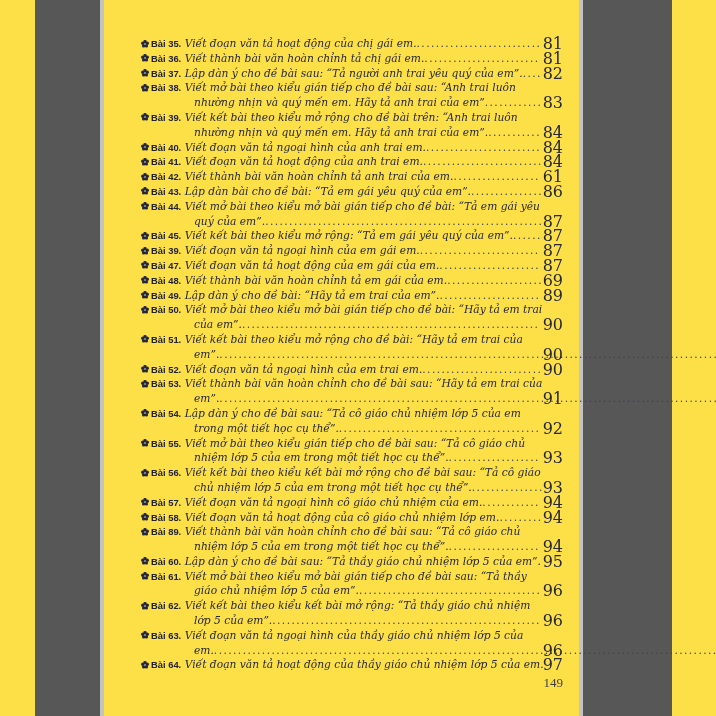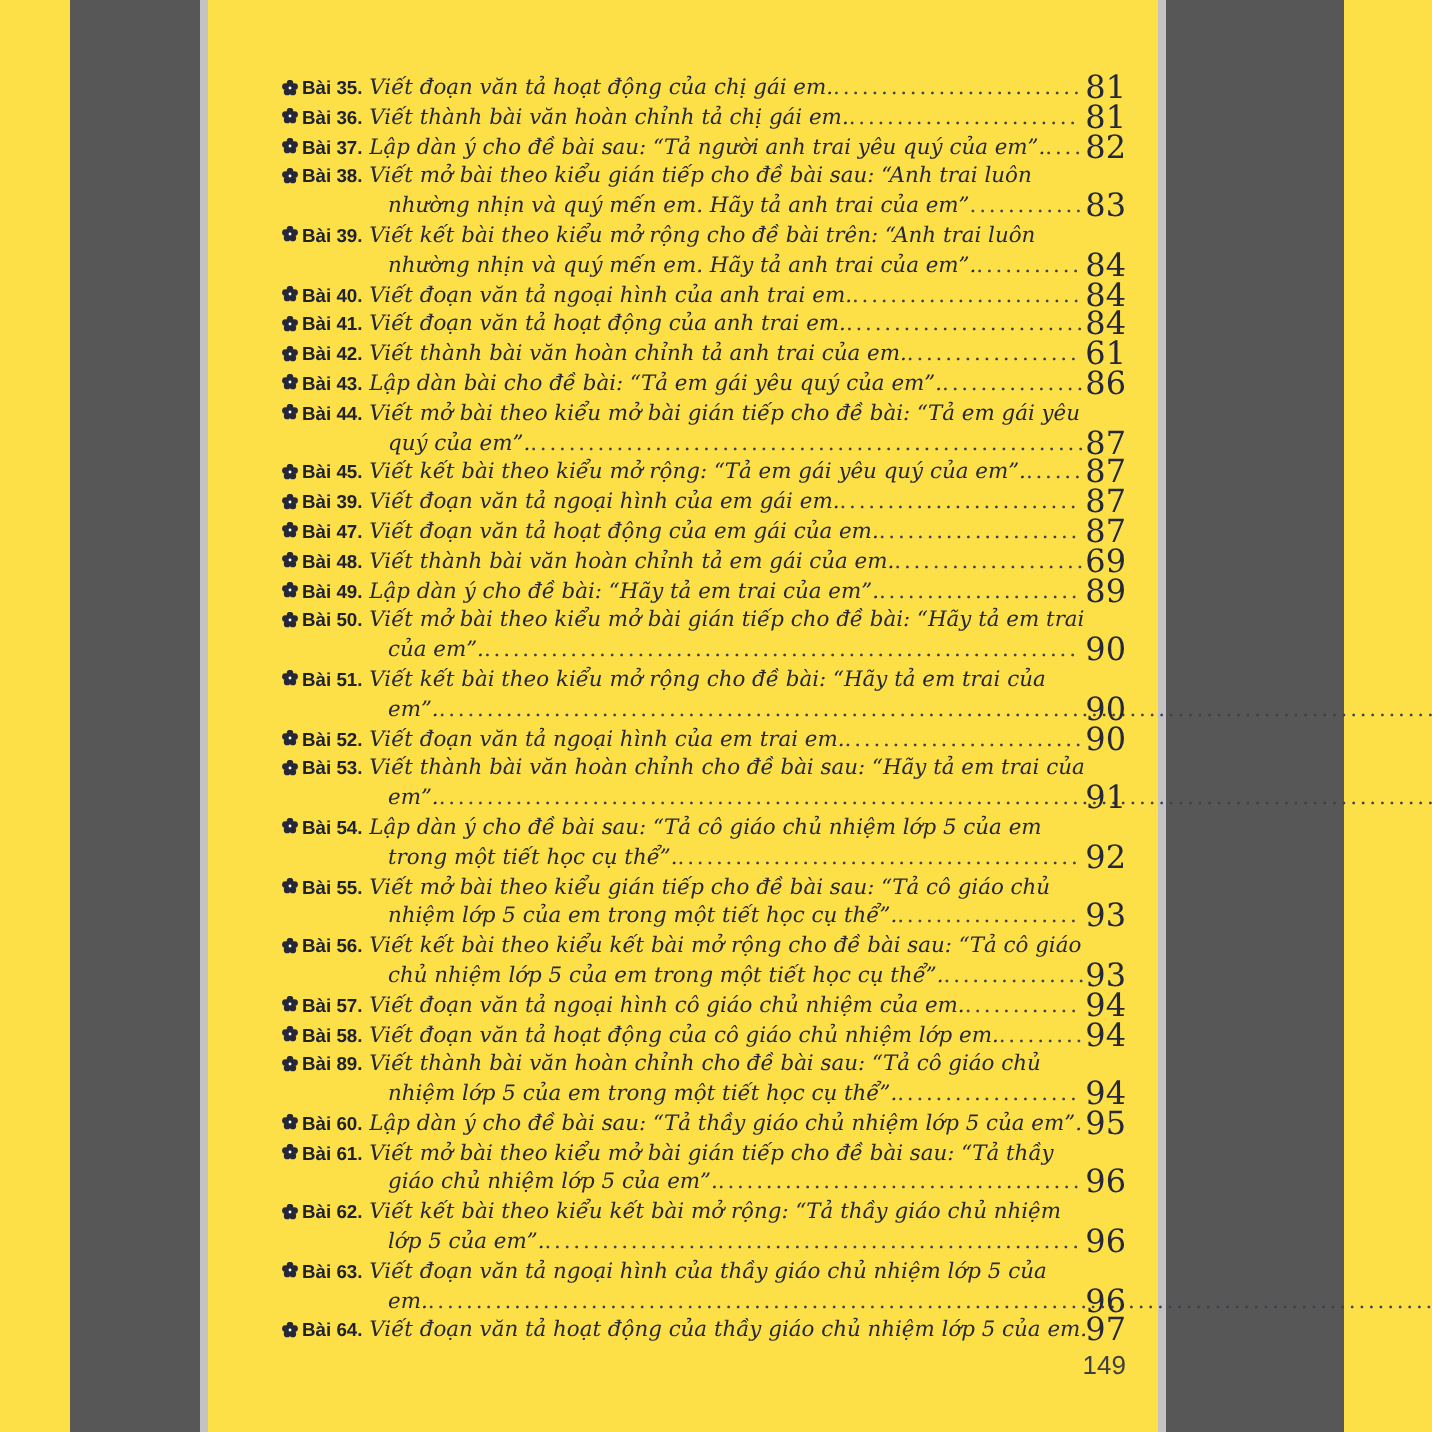--- a/index.html
+++ b/index.html
@@ -51,21 +51,21 @@
     position: absolute;
     right: 0; bottom: 0;
     text-indent: 0;
     font-size: 16px;
     color: #262838;
   }
   .footer-pagenum {
     position: absolute;
     left: 141px; top: 675px; width: 422px;
     text-align: right;
-    font-family: Liberation Sans, sans-serif;
+    font-family: Liberation Serif, serif;
     font-size: 13px;
     color: #3f3f42;
   }
 </style>
 </head>
 <body>
 
 <div class="stage">
   <div class="backdrop-bar bar-left"></div>
   <div class="page-edge edge-left"></div>

